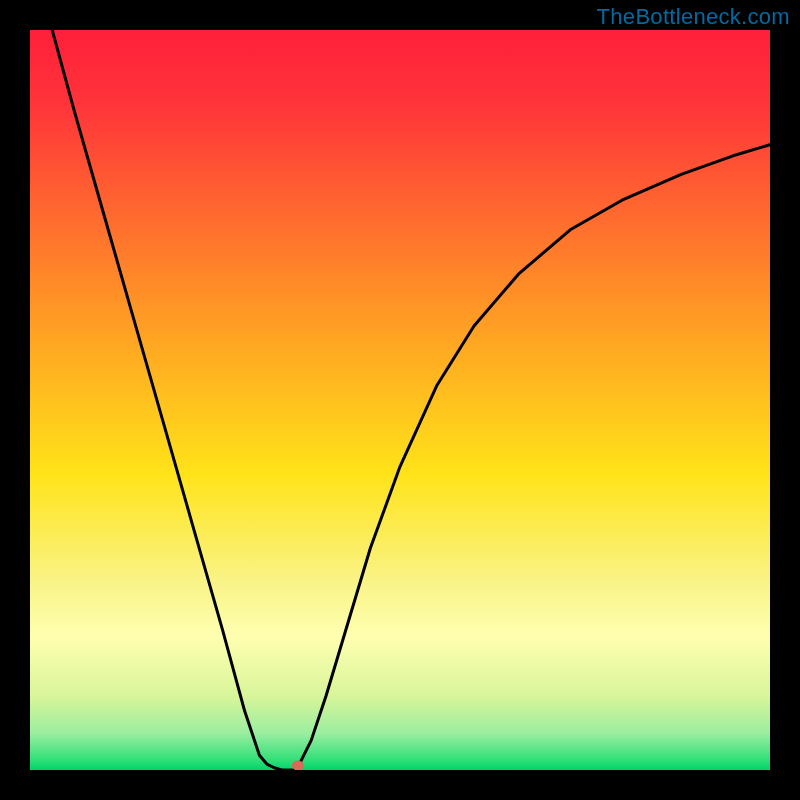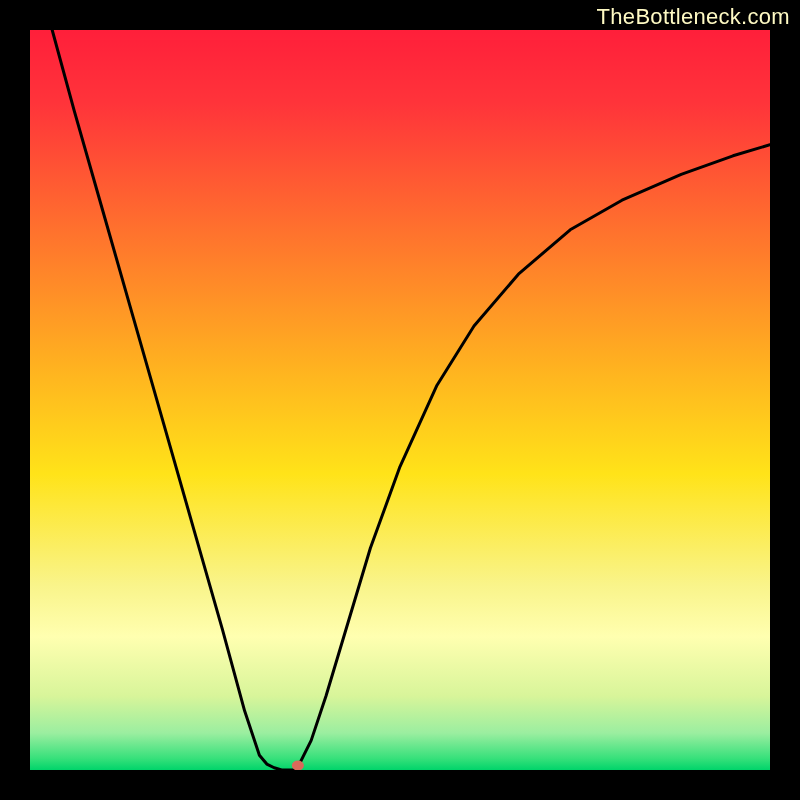--- a/index.html
+++ b/index.html
@@ -21,21 +21,21 @@
     left: 30px;
     top: 30px;
     width: 740px;
     height: 740px;
     overflow: hidden;
   }
   .watermark {
     position: absolute;
     top: 4px;
     right: 10px;
-    color: #fef9c3;
+    color: #0369a1;
     font-size: 22px;
     font-weight: 500;
     letter-spacing: 0.3px;
     user-select: none;
   }
   svg { display: block; }
 </style>
 </head>
 <body>
 

